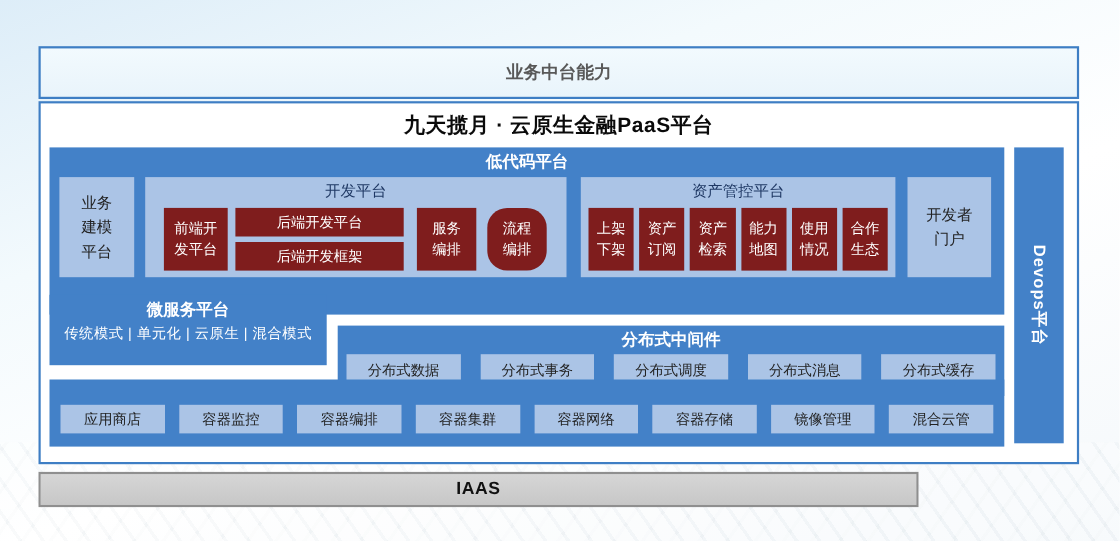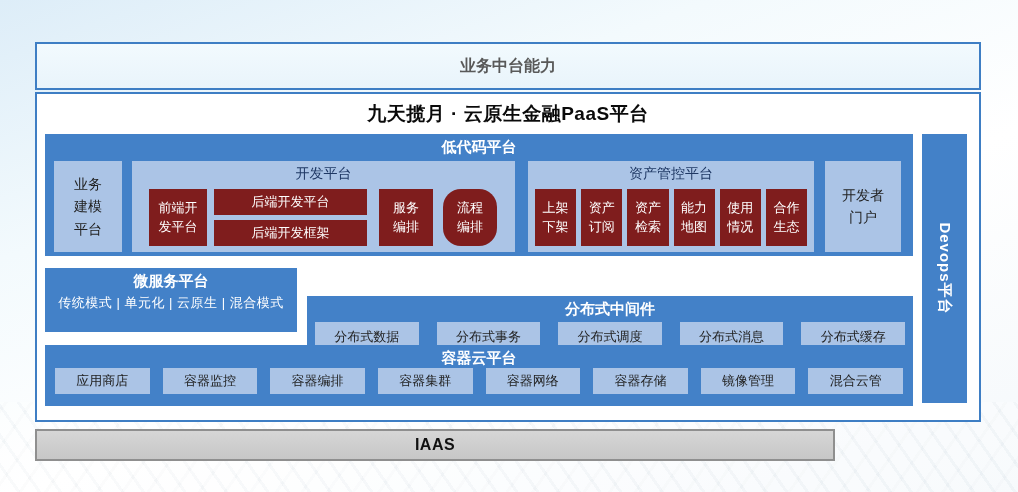--- a/index.html
+++ b/index.html
@@ -47,21 +47,21 @@
     display:flex;align-items:center;justify-content:center;text-align:center;
     font-size:13px;line-height:1.4;white-space:pre-line;
   }
   .group{
     position:absolute;background:#abc4e6;box-sizing:border-box;
   }
   .group-title{
     width:100%;text-align:center;color:#1f3864;font-size:14px;padding-top:4px;
   }
   
-  .sec-lowcode{left:8px;top:40px;width:868px;height:122px;}
+  .sec-lowcode{left:8px;top:40px;width:868px;height:152px;}
   .box-modeling{left:9px;top:27px;width:68px;height:91px;}
   .grp-dev{left:87px;top:27px;width:383px;height:91px;}
   .grp-asset{left:483px;top:27px;width:286px;height:91px;}
   .box-portal{left:780px;top:27px;width:76px;height:91px;font-size:14px;line-height:1.55;}
   .dev-frontend{left:17px;top:28px;width:58px;height:57px;}
   .dev-backstack{position:absolute;left:82px;top:28px;width:153px;height:57px;display:flex;flex-direction:column;justify-content:space-between;}
   .dev-backstack .blue-box{position:static;height:26px;width:100%;}
   .dev-svc{left:247px;top:28px;width:54px;height:57px;}
   .dev-proc{left:311px;top:28px;width:54px;height:57px;border-radius:18px;}
   .asset-row{position:absolute;left:7px;top:28px;width:272px;height:57px;display:flex;gap:5px;}
@@ -156,21 +156,20 @@
       <div class="mw-row">
         <div class="light-box">分布式数据</div>
         <div class="light-box">分布式事务</div>
         <div class="light-box">分布式调度</div>
         <div class="light-box">分布式消息</div>
         <div class="light-box">分布式缓存</div>
       </div>
     </div>
 
     <div class="section sec-container">
-      <div class="section-title">容器云平台</div>
       <div class="ct-row">
         <div class="light-box">应用商店</div>
         <div class="light-box">容器监控</div>
         <div class="light-box">容器编排</div>
         <div class="light-box">容器集群</div>
         <div class="light-box">容器网络</div>
         <div class="light-box">容器存储</div>
         <div class="light-box">镜像管理</div>
         <div class="light-box">混合云管</div>
       </div>

